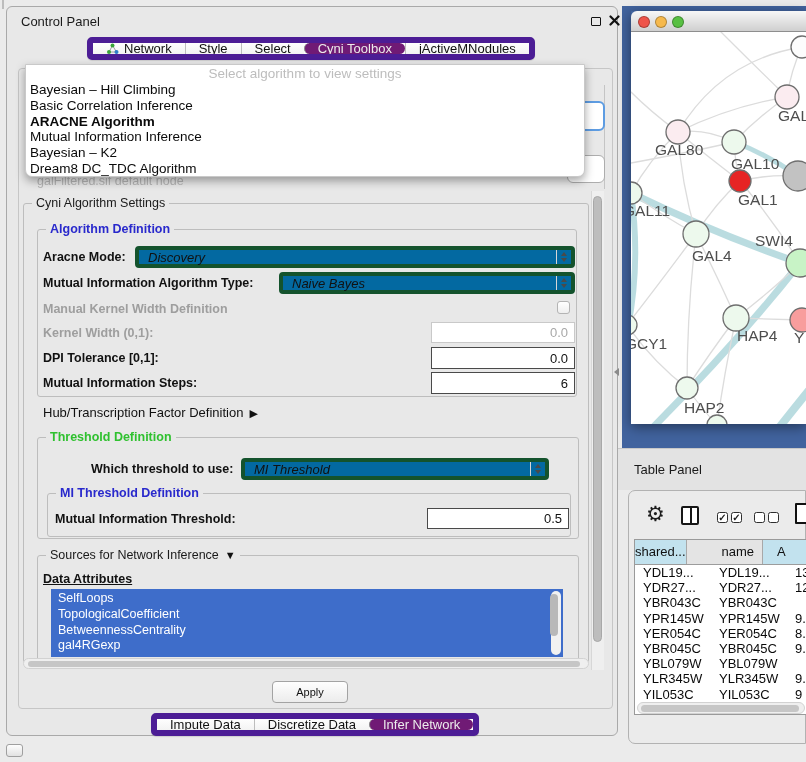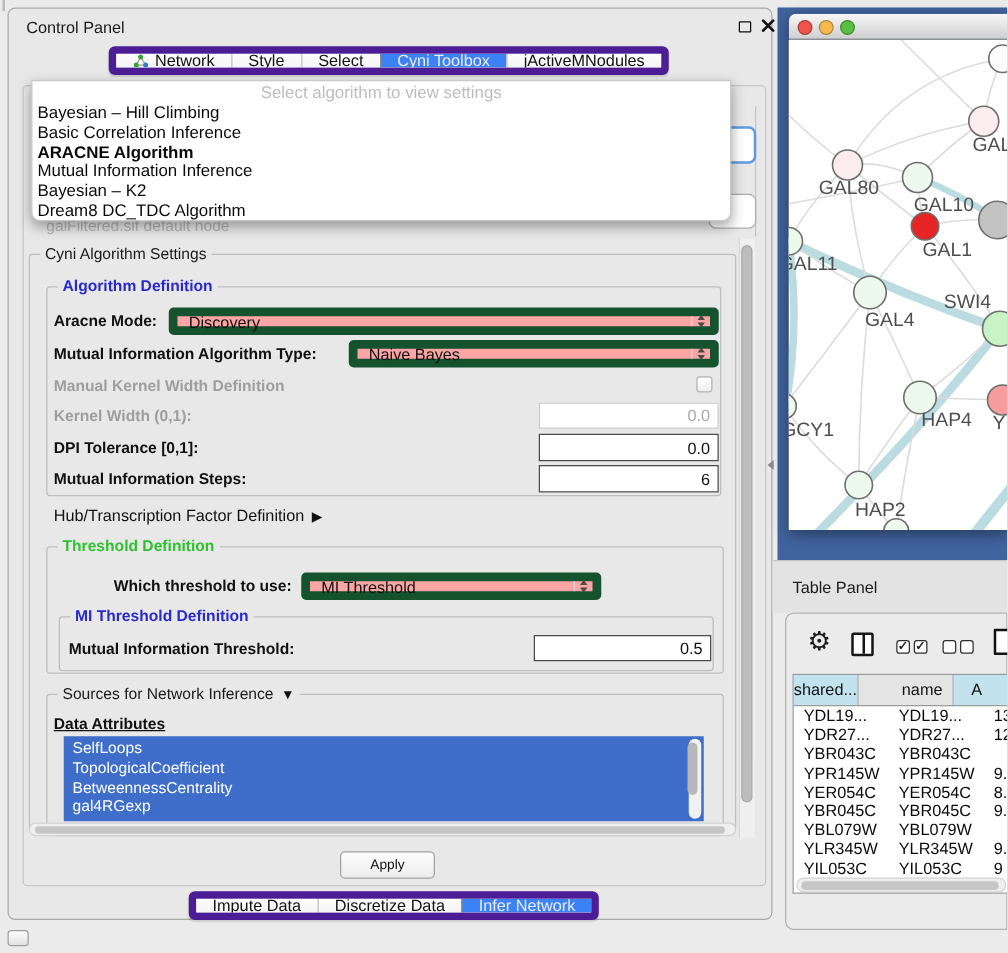--- a/index.html
+++ b/index.html
@@ -16,21 +16,21 @@
   .cp-title { left:14px; top:7px; font-size:13px; color:#1a1a1a; }
   .float-ic { left:584px; top:10px; width:10px; height:9px; border:1.5px solid #111; border-radius:1px; }
   .close-ic { left:602px; top:8px; width:11px; height:11px; }
 
   
   .seg { display:flex; border:6px solid #4c1d95; border-radius:5px; overflow:hidden;
          background:#fdfdfd; height:23px; box-shadow:0 1px 1px rgba(0,0,0,.12); }
   .seg .sg { display:flex; align-items:center; gap:5px; padding:0 13px; font-size:13px;
              line-height:21px; border-left:1px solid #bdbdbd; background:linear-gradient(#fefefe,#f3f3f3); color:#111; white-space:nowrap; }
   .seg .sg:first-child { border-left:none; }
-  .seg .sg.sel { background:#3b82f6; color:#ececec; border-left-color:#8a8a8a; }
+  .seg .sg.sel { background:#701a75; color:#ececec; border-left-color:#8a8a8a;border-radius:10px; }
 
   
   .popup { left:18px; top:57px; width:560px; height:113px; background:#fff; z-index:40;
            border:1px solid #c9c9c9; border-radius:0 0 7px 7px; box-shadow:0 4px 10px rgba(0,0,0,.35); overflow:hidden; }
   .popup .ph { text-align:center; color:#bdbdbd; font-size:13.5px; line-height:17px; }
   .popup .it { font-size:13.5px; line-height:15.8px; padding-left:4px; color:#0a0a0a; }
   .popup .it.bold { font-weight:bold; }
 
   
   .frag-blue { left:572px; top:94px; width:26px; height:30px; border:2px solid #5d9ce2;
@@ -47,22 +47,22 @@
   .vp { left:12px; top:184px; width:572px; height:479px; overflow:hidden; }
   .grp { position:absolute; border:1px solid #bdbdbd; border-radius:3px; }
   .grp .gt { position:absolute; top:-8px; left:8px; background:#e8e8e8; padding:0 4px;
              font-size:12.5px; color:#1a1a1a; white-space:nowrap; }
   .gt.blue  { color:#2929cc; font-weight:bold; }
   .gt.green { color:#2fc12f; font-weight:bold; }
   .lbl { position:absolute; font-size:12.5px; font-weight:bold; color:#111; line-height:20px; white-space:nowrap; }
   .lbl.dis { color:#9e9e9e; }
   .plain { font-weight:normal; font-size:13px; }
 
-  .combo { position:absolute; background:#fca5a5; border:7px solid #14532d; border-radius:4px;
-           display:flex; align-items:center; }
+  .combo { position:absolute; background:#0369a1; border:4px solid #14532d; border-radius:4px;
+           display:flex; align-items:center;font-style:italic; }
   .combo .val { flex:1; font-size:13px; padding-left:9px; color:#111; }
   .combo .arr { width:15px; align-self:stretch; display:flex; flex-direction:column;
                 align-items:center; justify-content:center; gap:2px; border-left:1px solid #d6d6d6; }
   .combo .arr i { display:block; width:0; height:0; border-left:3.5px solid transparent; border-right:3.5px solid transparent; }
   .combo .arr .up { border-bottom:4px solid #4a4a4a; }
   .combo .arr .dn { border-top:4px solid #4a4a4a; }
 
   .tin { position:absolute; background:#fff; border:1px solid #4a4a4a; font-size:13px;
          text-align:right; padding-right:6px; color:#111; display:flex; align-items:center; justify-content:flex-end; }
   .tin.dis { border:1px solid #c9c9c9; color:#a8a8a8; }
@@ -218,21 +218,21 @@
 
       <div class="lbl plain" style="left:24px; top:212px;">
         <span>Hub/Transcription Factor Definition</span><span class="sect-arrow">▶</span>
       </div>
 
       <div class="grp" style="left:18px; top:246px; width:542px; height:102px;">
         <span class="gt green">Threshold Definition</span>
       </div>
 
       <div class="lbl" style="left:72px; top:268px;">Which threshold to use:</div>
-      <div class="combo" style="left:222px; top:267px; width:240px; height:22px;">
+      <div class="combo" style="left:222px; top:267px; width:308px; height:22px;">
         <span class="val">MI Threshold</span>
         <span class="arr">
             <i class="up"></i>
             <i class="dn"></i>
           </span>
       </div>
 
       <div class="grp" style="left:28px; top:302px; width:524px; height:44px;">
         <span class="gt blue">MI Threshold Definition</span>
       </div>

